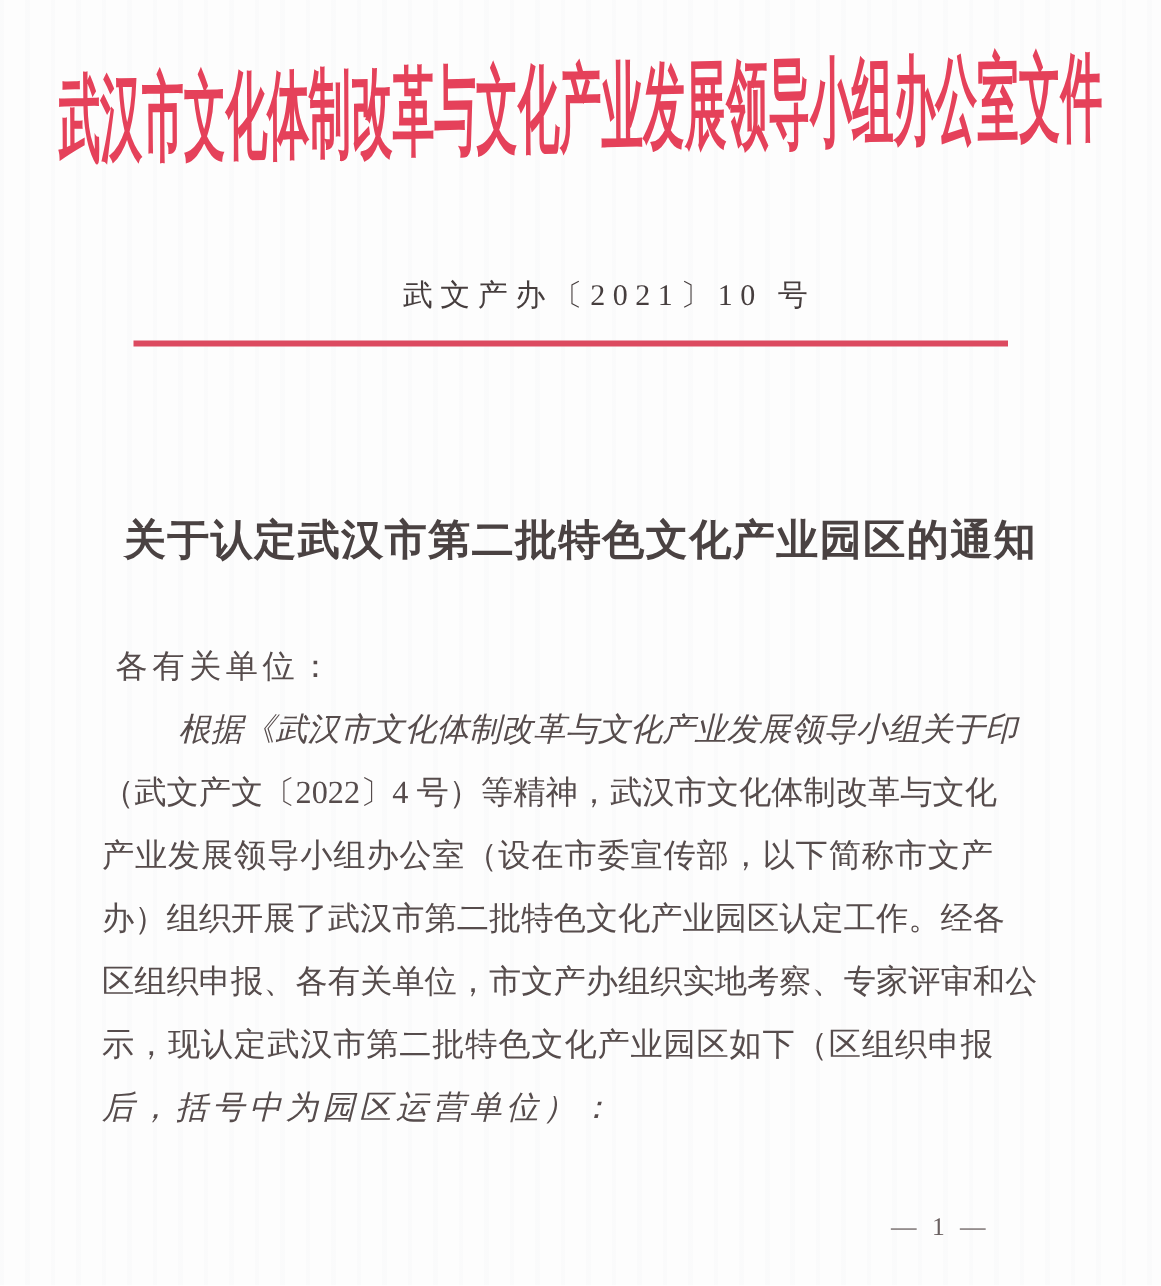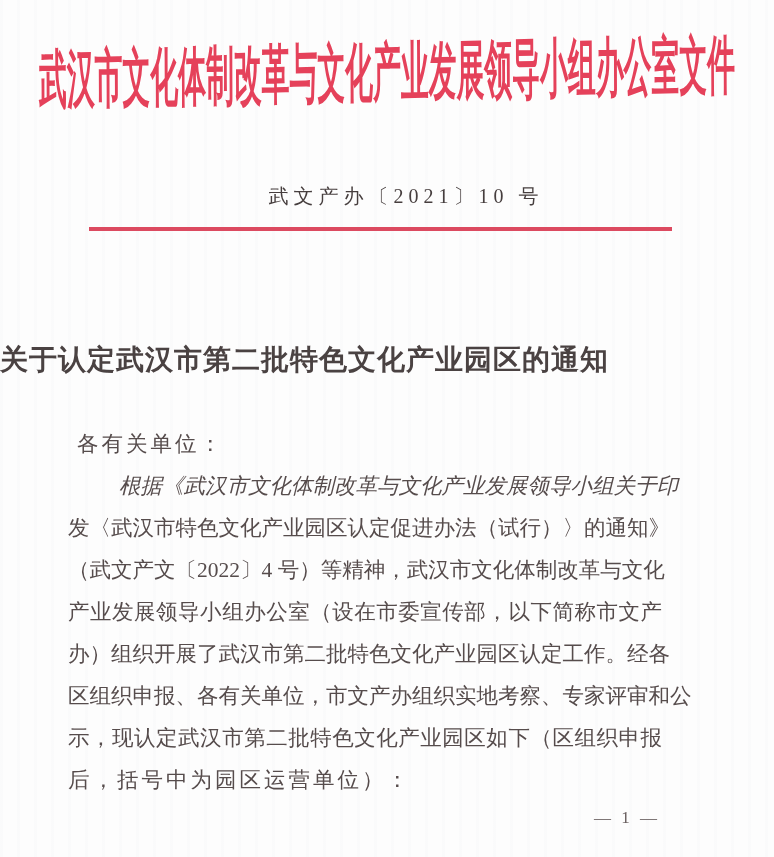--- a/index.html
+++ b/index.html
@@ -65,21 +65,21 @@
     height: 4px;
     background: #dc4a60;
   }
 
   
   .doc-title {
     position: absolute;
     top: 341px;
     left: 0;
     width: 774px;
-    text-align: left;
+    text-align: center;
     font-size: 28px;
     font-weight: bold;
     letter-spacing: 1px;
     color: #4a4242;
     white-space: nowrap;
   }
 
   
   .body-block {
     position: absolute;
@@ -102,20 +102,21 @@
     text-align: left;
     text-align-last: left;
     letter-spacing: 3px;
     margin-left: 9px;
   }
   .body-line.indent { text-indent: 51px; font-style: italic; }
   .body-line.last {
     text-align: left;
     text-align-last: left;
     letter-spacing: 3px;
+    font-style: italic;
   }
 
   
   .page-number {
     position: absolute;
     top: 808px;
     left: 594px;
     font-size: 17px;
     letter-spacing: 3px;
     color: #6a6060;
@@ -133,21 +134,20 @@
 
   <div class="doc-number">武文产办〔2021〕10 号</div>
 
   <div class="red-rule"></div>
 
   <div class="doc-title">关于认定武汉市第二批特色文化产业园区的通知</div>
 
   <div class="body-block">
     <div class="body-line salutation">各有关单位：</div>
     <div class="body-line indent">根据《武汉市文化体制改革与文化产业发展领导小组关于印</div>
-    <div class="body-line">发〈武汉市特色文化产业园区认定促进办法（试行）〉的通知》</div>
     <div class="body-line">（武文产文〔2022〕4 号）等精神，武汉市文化体制改革与文化</div>
     <div class="body-line">产业发展领导小组办公室（设在市委宣传部，以下简称市文产</div>
     <div class="body-line">办）组织开展了武汉市第二批特色文化产业园区认定工作。经各</div>
     <div class="body-line">区组织申报、各有关单位，市文产办组织实地考察、专家评审和公</div>
     <div class="body-line">示，现认定武汉市第二批特色文化产业园区如下（区组织申报</div>
     <div class="body-line last">后，括号中为园区运营单位）：</div>
   </div>
 
   <div class="page-number">— 1 —</div>
 

